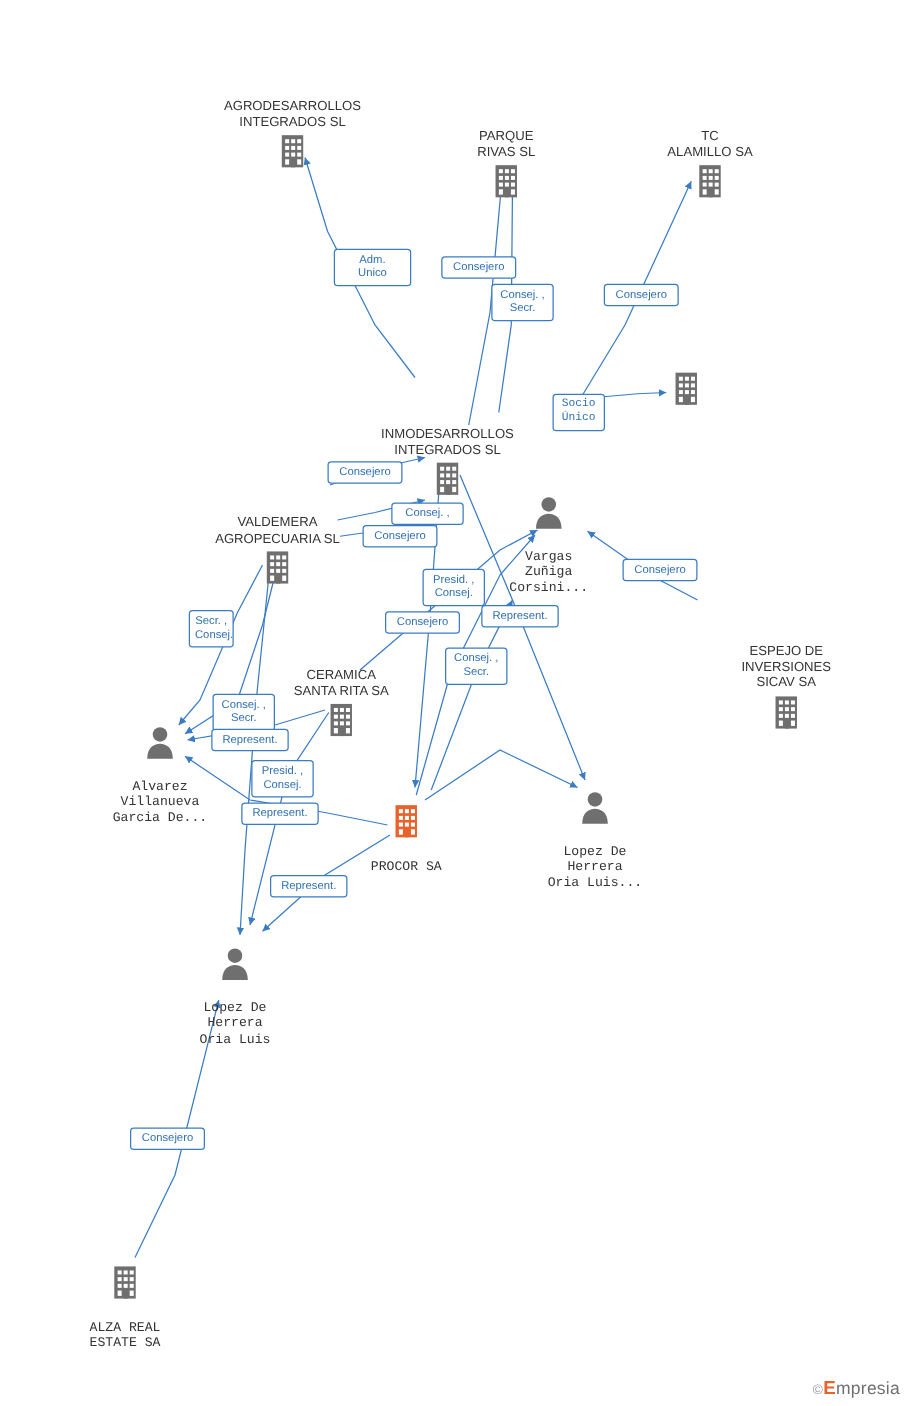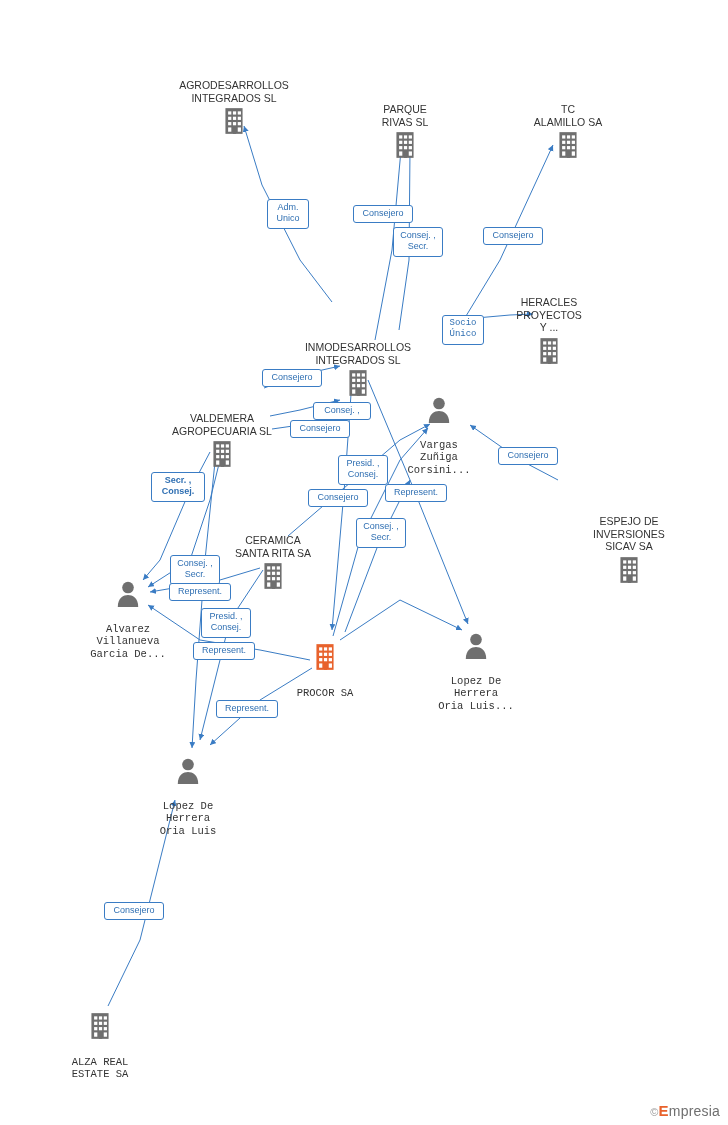--- a/index.html
+++ b/index.html
@@ -173,23 +173,20 @@
             <rect x="15.5" y="10" width="3" height="3" fill="#ffffff"></rect>
             <rect x="6.5" y="15" width="3" height="3" fill="#ffffff"></rect>
             <rect x="11" y="15" width="3" height="3" fill="#ffffff"></rect>
             <rect x="15.5" y="15" width="3" height="3" fill="#ffffff"></rect>
             <rect x="6.5" y="20" width="3" height="4" fill="#ffffff"></rect>
             <rect x="15.5" y="20" width="3" height="4" fill="#ffffff"></rect>
             <rect x="11" y="20" width="3" height="6" fill="#6f6f6f"></rect>
           </svg></span>
       </div>
       <div class="node label-above" style="width: 120px; left: 489px; top: 296px;">
-        <span class="label">HERACLES
-PROYECTOS
-Y ...</span>
         <span class="glyph"><svg width="26" height="30" viewBox="0 0 24 28">
             <rect x="4" y="2" width="16" height="24" fill="#6f6f6f"></rect>
             <rect x="6.5" y="5" width="3" height="3" fill="#ffffff"></rect>
             <rect x="11" y="5" width="3" height="3" fill="#ffffff"></rect>
             <rect x="15.5" y="5" width="3" height="3" fill="#ffffff"></rect>
             <rect x="6.5" y="10" width="3" height="3" fill="#ffffff"></rect>
             <rect x="11" y="10" width="3" height="3" fill="#ffffff"></rect>
             <rect x="15.5" y="10" width="3" height="3" fill="#ffffff"></rect>
             <rect x="6.5" y="15" width="3" height="3" fill="#ffffff"></rect>
             <rect x="11" y="15" width="3" height="3" fill="#ffffff"></rect>
@@ -344,39 +341,39 @@
         <span class="glyph"><svg width="26" height="28" viewBox="0 0 24 26">
             <circle cx="12" cy="7" r="5.4" fill="#6f6f6f"></circle>
             <path d="M2.5,25 C2.5,16.5 8,14 12,14 C16,14 21.5,16.5 21.5,25 Z" fill="#6f6f6f"></path>
           </svg></span>
         <span class="label">Lopez De
 Herrera
 Oria Luis</span>
       </div>
     </div>
   <div id="edge-labels">
-      <div class="edge-label" style="left: 267px; top: 199px; width: 42px; min-height: 30px;">Adm.
+      <div class="edge-label" style="left: 267px; top: 199px; width: 62px; min-height: 30px;">Adm.
 Unico</div>
       <div class="edge-label" style="left: 353px; top: 205px; width: 60px; min-height: 18px;">Consejero</div>
       <div class="edge-label" style="left: 393px; top: 227px; width: 50px; min-height: 30px;">Consej. ,
 Secr.</div>
       <div class="edge-label" style="left: 483px; top: 227px; width: 60px; min-height: 18px;">Consejero</div>
       <div class="edge-label" style="left: 442px; top: 315px; width: 42px; min-height: 30px; font-family: Liberation Mono, monospace;">Socio
 Único</div>
       <div class="edge-label" style="left: 262px; top: 369px; width: 60px; min-height: 18px;">Consejero</div>
       <div class="edge-label" style="left: 313px; top: 402px; width: 58px; min-height: 18px;">Consej. ,</div>
       <div class="edge-label" style="left: 290px; top: 420px; width: 60px; min-height: 18px;">Consejero</div>
       <div class="edge-label" style="left: 498px; top: 447px; width: 60px; min-height: 18px;">Consejero</div>
       <div class="edge-label" style="left: 338px; top: 455px; width: 50px; min-height: 30px;">Presid. ,
 Consej.</div>
       <div class="edge-label" style="left: 385px; top: 484px; width: 62px; min-height: 18px;">Represent.</div>
       <div class="edge-label" style="left: 308px; top: 489px; width: 60px; min-height: 18px;">Consejero</div>
       <div class="edge-label" style="left: 356px; top: 518px; width: 50px; min-height: 30px;">Consej. ,
 Secr.</div>
-      <div class="edge-label" style="left: 151px; top: 472px; width: 54px; min-height: 30px; font-weight: bold;">Secr. ,
+      <div class="edge-label" style="left: 151px; top: 488px; width: 36px; min-height: 30px;">Secr. ,
 Consej.</div>
       <div class="edge-label" style="left: 170px; top: 555px; width: 50px; min-height: 30px;">Consej. ,
 Secr.</div>
       <div class="edge-label" style="left: 169px; top: 583px; width: 62px; min-height: 18px;">Represent.</div>
       <div class="edge-label" style="left: 201px; top: 608px; width: 50px; min-height: 30px;">Presid. ,
 Consej.</div>
       <div class="edge-label" style="left: 193px; top: 642px; width: 62px; min-height: 18px;">Represent.</div>
       <div class="edge-label" style="left: 216px; top: 700px; width: 62px; min-height: 18px;">Represent.</div>
       <div class="edge-label" style="left: 104px; top: 902px; width: 60px; min-height: 18px;">Consejero</div>
     </div>

